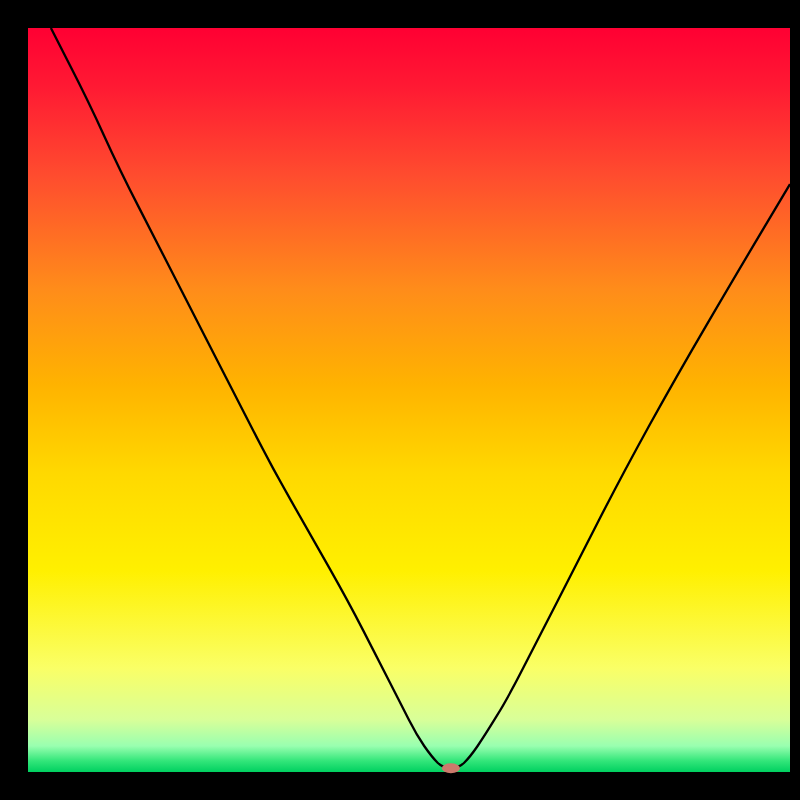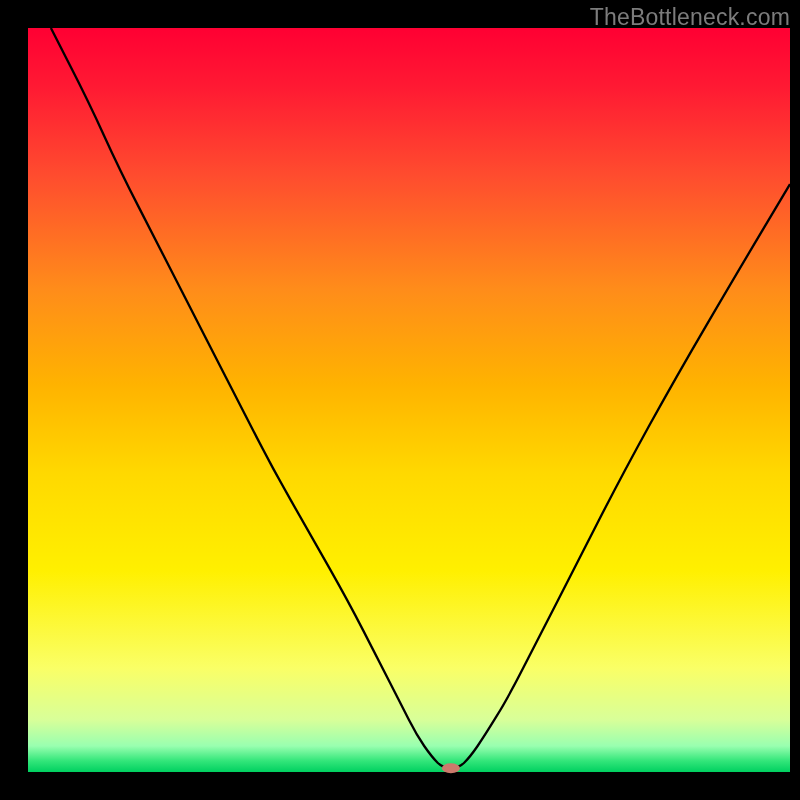--- a/index.html
+++ b/index.html
@@ -49,14 +49,13 @@
           <stop offset="100.00%" stop-color="#00d060"></stop>
         </linearGradient>
     </defs>
 
     <rect id="plot-rect" fill="url(#bg-grad)" x="28" y="28" width="762" height="744"></rect>
 
     <path id="curve-path" fill="none" stroke="#000" stroke-width="2.3" d="M 50.9 28.0 Q 50.9 28.0 69.9 65.2 Q 89.0 102.4 104.2 135.9 Q 119.4 169.4 138.5 206.6 Q 157.5 243.8 176.6 281.0 Q 195.6 318.2 214.7 355.4 Q 233.7 392.6 252.8 429.8 Q 271.8 467.0 290.9 500.4 Q 309.9 533.9 329.0 567.4 Q 348.0 600.9 363.3 630.6 Q 378.5 660.4 390.0 682.7 Q 401.4 705.0 409.0 719.9 Q 416.6 734.8 424.2 746.0 Q 431.9 757.1 437.6 762.7 Q 443.3 768.3 450.9 768.3 Q 458.5 768.3 464.2 762.7 Q 470.0 757.1 477.6 746.0 Q 485.2 734.8 496.6 716.2 Q 508.1 697.6 523.3 667.8 Q 538.5 638.1 557.6 600.9 Q 576.6 563.7 599.5 519.0 Q 622.4 474.4 649.0 426.0 Q 675.7 377.7 706.2 325.6 Q 736.7 273.5 763.3 228.9 T 790.0 184.2"></path>
 
     <ellipse id="vertex-dot" cx="450.91" cy="768.28" rx="9" ry="5" fill="#cc7a6c"></ellipse>
   </svg>
-  <div class="watermark">TheBottleneck.com</div>
 </div>
 
 </body></html>

